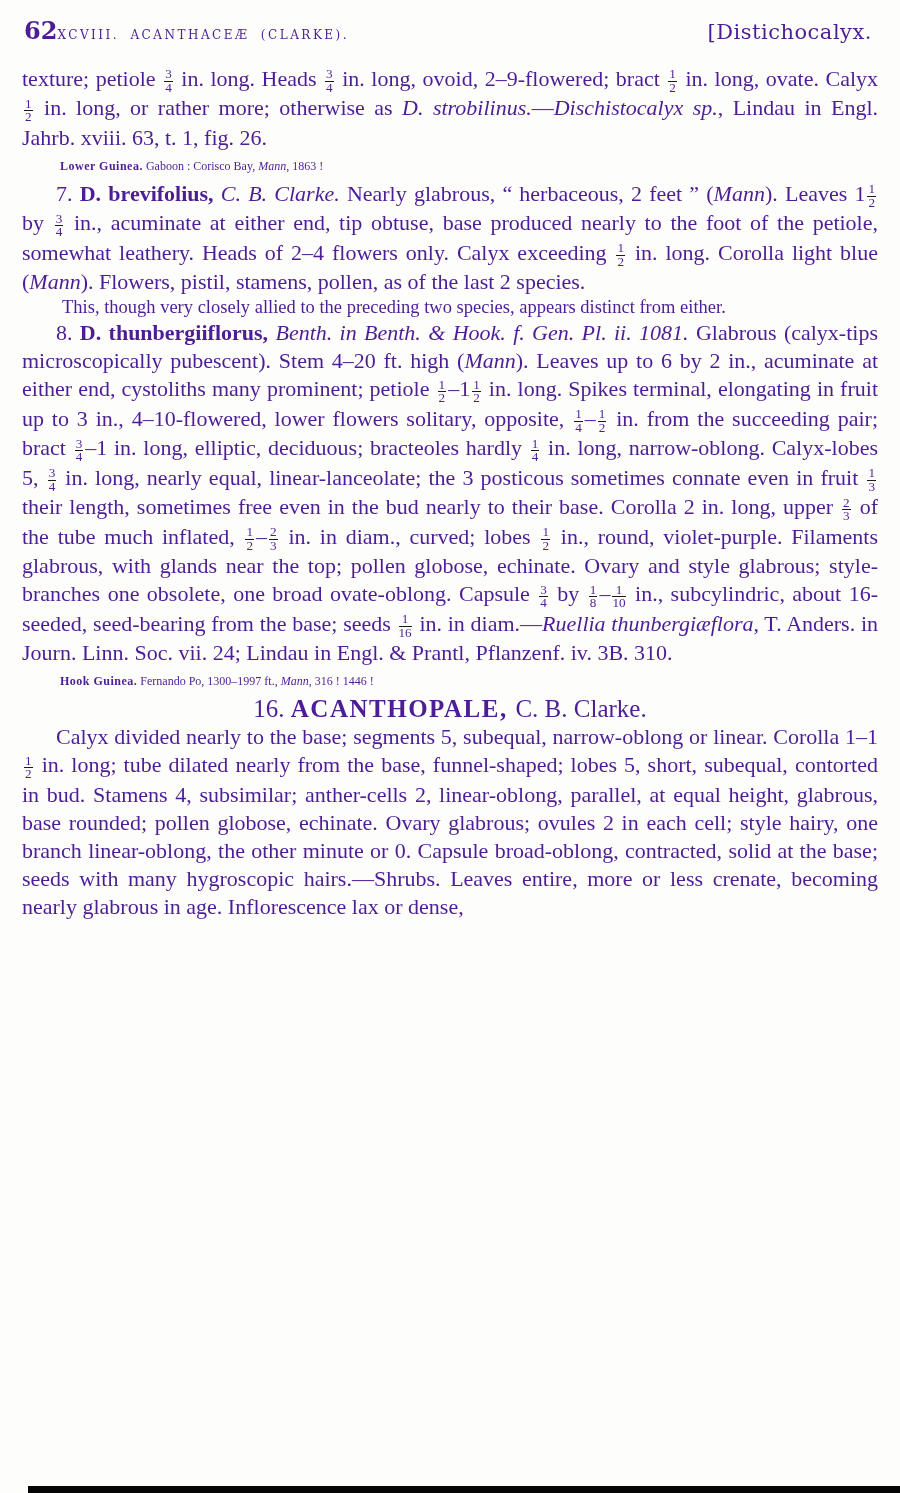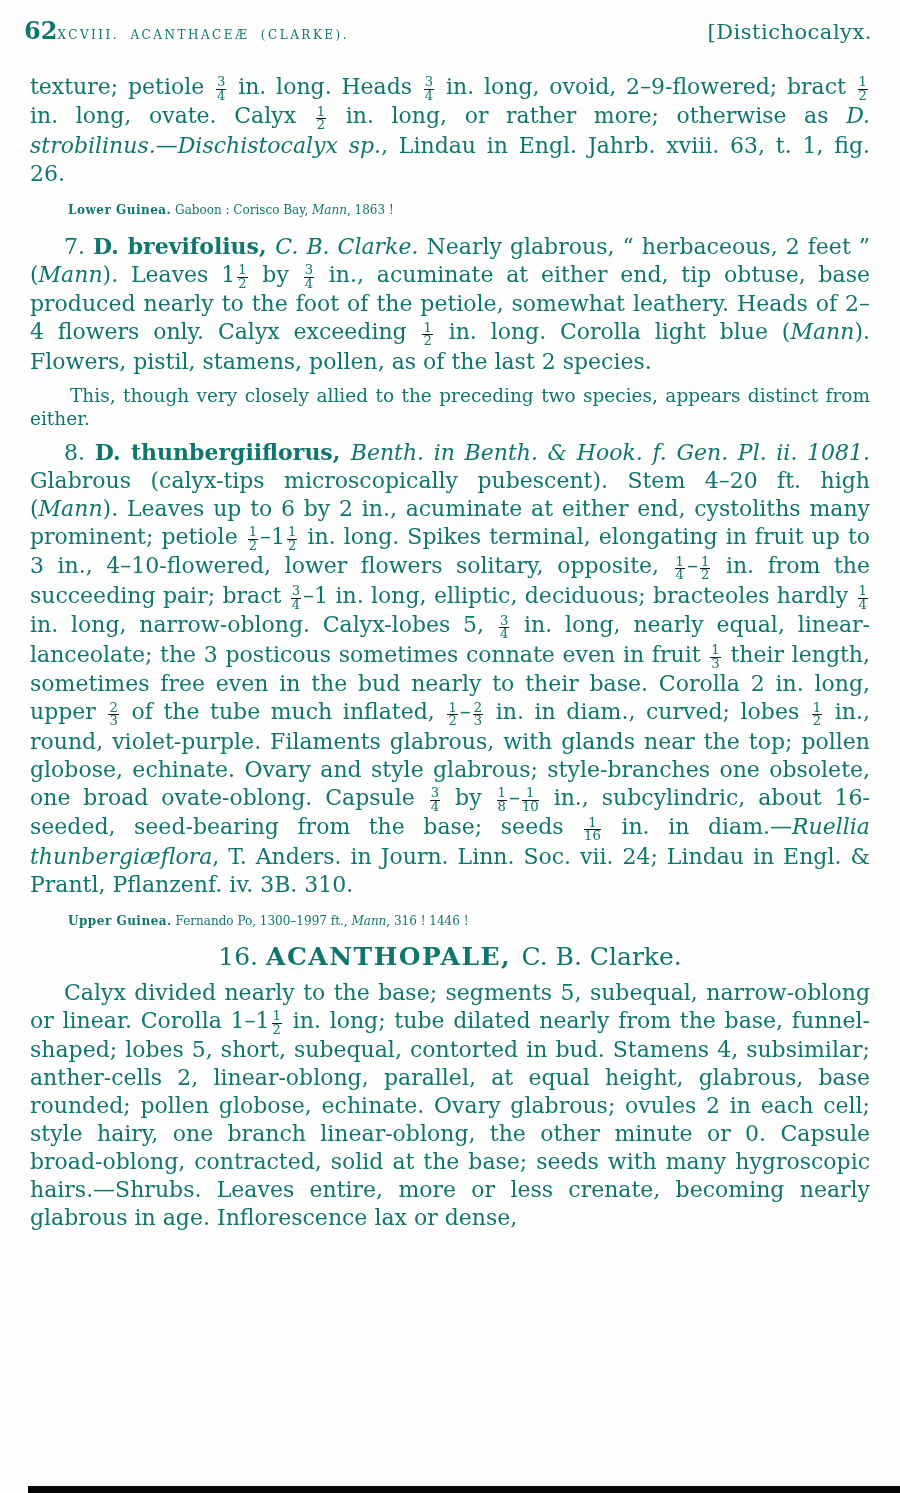--- a/index.html
+++ b/index.html
@@ -5,21 +5,21 @@
 <style>
   html,body{margin:0;padding:0;background:#ffffff;}
   .page{
     position:relative;
     width:900px;
     height:1493px;
     background:#fdfdfb;
     overflow:hidden;
     box-sizing:border-box;
     font-family:"DejaVu Serif", serif;
-    color:#0f766e;
+    color:#4c1d95;
   }
   
   .header{
     display:flex;
     align-items:baseline;
     padding:16px 28px 0 24px;
   }
   .page-num{font-size:24px;font-weight:bold;}
   .running-title{
     flex:1;
@@ -29,21 +29,21 @@
     font-weight:400;
   }
   .catchword{font-size:21px;letter-spacing:0.5px;}
   
   .text-body{
     padding:20px 22px 0 22px;
     font-size:22px;
     line-height:28px;
     text-align:justify;
   }
-  .text-body p{margin:8px;}
+  .text-body p{margin:0;font-family:Liberation Serif, serif;}
   .para{text-indent:0;}
   .species{margin-top:22px;text-indent:34px;}
   .locality{margin:7px 0 3px 0;font-size:12px;text-indent:38px;}
   .note{margin:0 0 8px 0;font-size:18.5px;line-height:23px;text-indent:40px;}
   .heading{
     margin:46px 0 22px 0;
     text-align:center;
     text-indent:0;
     font-size:25px;
   }
@@ -81,20 +81,20 @@
     <span class="running-title">XCVIII. ACANTHACEÆ (CLARKE).</span>
     <span class="catchword">[Distichocalyx.</span>
   </div>
 
   <div class="text-body">
       <p class="para"><span>texture; petiole </span><span class="frac"><span class="num">3</span><span class="den">4</span></span><span> in. long.  Heads </span><span class="frac"><span class="num">3</span><span class="den">4</span></span><span> in. long, ovoid, 2–9-flowered; bract </span><span class="frac"><span class="num">1</span><span class="den">2</span></span><span> in. long, ovate.  Calyx </span><span class="frac"><span class="num">1</span><span class="den">2</span></span><span> in. long, or rather more; otherwise as </span><span class="st-i">D. strobilinus.</span><span>—</span><span class="st-i">Dischistocalyx sp.</span><span>, Lindau in Engl. Jahrb. xviii. 63, t. 1, fig. 26.</span></p>
       <p class="locality"><span class="st-b">Lower Guinea.</span><span>  Gaboon&nbsp;: Corisco Bay, </span><span class="st-i">Mann</span><span>, 1863&nbsp;!</span></p>
       <p class="species"><span>7. </span><span class="st-b">D. brevifolius, </span><span class="st-i">C. B. Clarke.</span><span>  Nearly glabrous, “&nbsp;herbaceous, 2 feet&nbsp;” (</span><span class="st-i">Mann</span><span>).  Leaves 1</span><span class="frac"><span class="num">1</span><span class="den">2</span></span><span> by </span><span class="frac"><span class="num">3</span><span class="den">4</span></span><span> in., acuminate at either end, tip obtuse, base produced nearly to the foot of the petiole, somewhat leathery.  Heads of 2–4 flowers only.  Calyx exceeding </span><span class="frac"><span class="num">1</span><span class="den">2</span></span><span> in. long. Corolla light blue (</span><span class="st-i">Mann</span><span>).  Flowers, pistil, stamens, pollen, as of the last 2 species.</span></p>
       <p class="note"><span>This, though very closely allied to the preceding two species, appears distinct from either.</span></p>
       <p class="species"><span>8. </span><span class="st-b">D. thunbergiiflorus, </span><span class="st-i">Benth. in Benth. &amp; Hook. f. Gen. Pl. ii. 1081.</span><span>  Glabrous (calyx-tips microscopically pubescent).  Stem 4–20 ft. high (</span><span class="st-i">Mann</span><span>).  Leaves up to 6 by 2 in., acuminate at either end, cystoliths many prominent; petiole </span><span class="frac"><span class="num">1</span><span class="den">2</span></span><span>–1</span><span class="frac"><span class="num">1</span><span class="den">2</span></span><span> in. long.  Spikes terminal, elongating in fruit up to 3 in., 4–10-flowered, lower flowers solitary, opposite, </span><span class="frac"><span class="num">1</span><span class="den">4</span></span><span>–</span><span class="frac"><span class="num">1</span><span class="den">2</span></span><span> in. from the succeeding pair; bract </span><span class="frac"><span class="num">3</span><span class="den">4</span></span><span>–1 in. long, elliptic, deciduous; bracteoles hardly </span><span class="frac"><span class="num">1</span><span class="den">4</span></span><span> in. long, narrow-oblong.  Calyx-lobes 5, </span><span class="frac"><span class="num">3</span><span class="den">4</span></span><span> in. long, nearly equal, linear-lanceolate; the 3 posticous sometimes connate even in fruit </span><span class="frac"><span class="num">1</span><span class="den">3</span></span><span> their length, sometimes free even in the bud nearly to their base.  Corolla 2 in. long, upper </span><span class="frac"><span class="num">2</span><span class="den">3</span></span><span> of the tube much inflated, </span><span class="frac"><span class="num">1</span><span class="den">2</span></span><span>–</span><span class="frac"><span class="num">2</span><span class="den">3</span></span><span> in. in diam., curved; lobes </span><span class="frac"><span class="num">1</span><span class="den">2</span></span><span> in., round, violet-purple.  Filaments glabrous, with glands near the top; pollen globose, echinate.  Ovary and style glabrous; style-branches one obsolete, one broad ovate-oblong.  Capsule </span><span class="frac"><span class="num">3</span><span class="den">4</span></span><span> by </span><span class="frac"><span class="num">1</span><span class="den">8</span></span><span>–</span><span class="frac"><span class="num">1</span><span class="den">10</span></span><span> in., subcylindric, about 16-seeded, seed-bearing from the base; seeds </span><span class="frac"><span class="num">1</span><span class="den">16</span></span><span> in. in diam.—</span><span class="st-i">Ruellia thunbergiæflora</span><span>, T. Anders. in Journ. Linn. Soc. vii. 24; Lindau in Engl. &amp; Prantl, Pflanzenf. iv. 3B. 310.</span></p>
-      <p class="locality"><span class="st-b">Upper Guinea.</span><span>  Fernando Po, 1300–1997 ft., </span><span class="st-i">Mann</span><span>, 316&nbsp;!  1446&nbsp;!</span></p>
+      <p class="locality"><span class="st-b">Hook Guinea.</span><span>  Fernando Po, 1300–1997 ft., </span><span class="st-i">Mann</span><span>, 316&nbsp;!  1446&nbsp;!</span></p>
       <p class="heading"><span>16. </span><span class="st-b">ACANTHOPALE, </span><span>C. B. Clarke.</span></p>
       <p class="species"><span>Calyx divided nearly to the base; segments 5, subequal, narrow-oblong or linear.  Corolla 1–1</span><span class="frac"><span class="num">1</span><span class="den">2</span></span><span> in. long; tube dilated nearly from the base, funnel-shaped; lobes 5, short, subequal, contorted in bud. Stamens 4, subsimilar; anther-cells 2, linear-oblong, parallel, at equal height, glabrous, base rounded; pollen globose, echinate.  Ovary glabrous; ovules 2 in each cell; style hairy, one branch linear-oblong, the other minute or 0.  Capsule broad-oblong, contracted, solid at the base; seeds with many hygroscopic hairs.—Shrubs.  Leaves entire, more or less crenate, becoming nearly glabrous in age.  Inflorescence lax or dense,</span></p>
     </div>
 
   <div class="scan-bar"></div>
 
 </div>
 
 </body></html>

